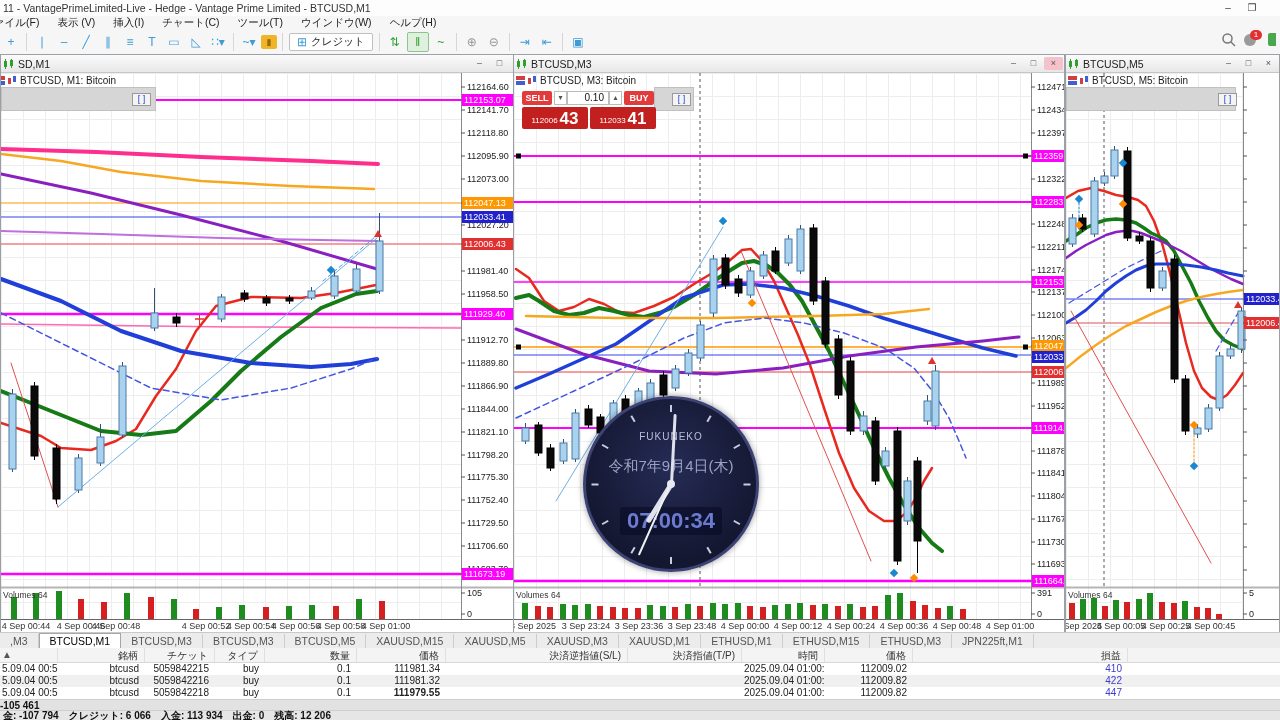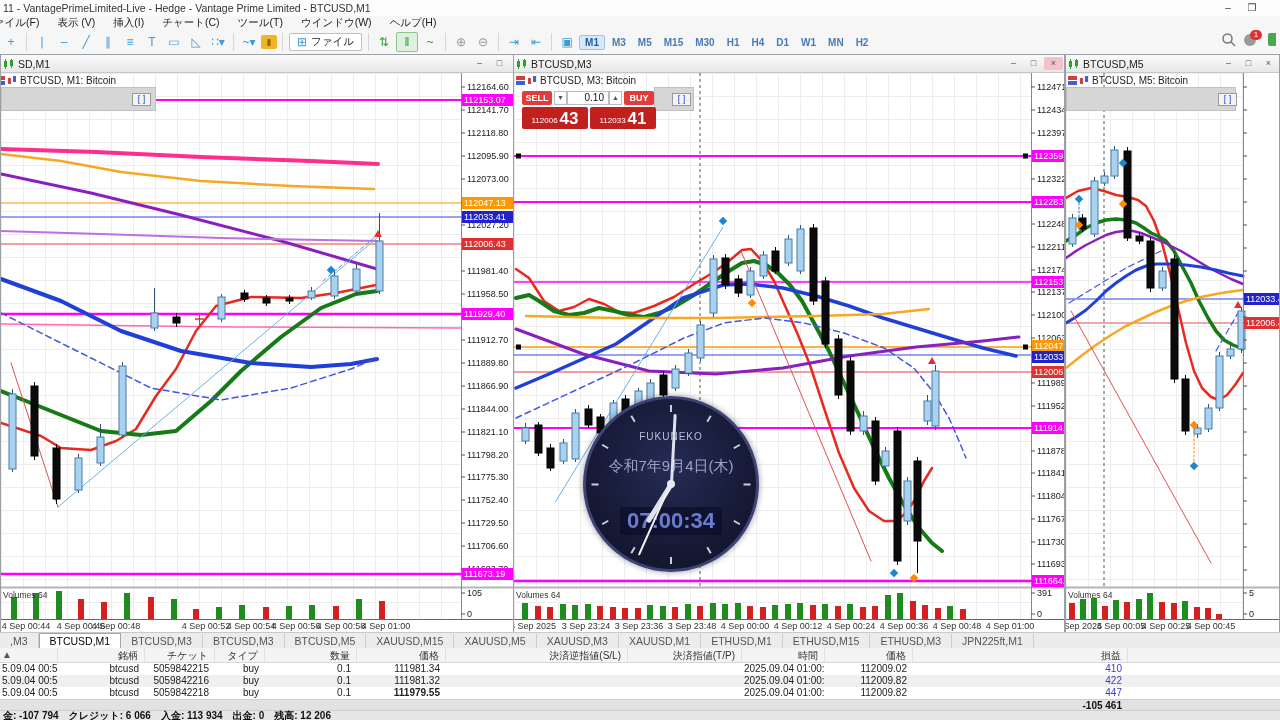--- a/index.html
+++ b/index.html
@@ -81,21 +81,21 @@
   #toolbox{position:absolute;left:0;top:648px;width:1280px;height:62px;background:#fff;}
   #tbl-header{display:flex;height:14px;background:#f4f4f4;border-bottom:1px solid #d8d8d8;}
   .hc{font-size:10px;color:#333;text-align:right;padding:1px 6px 0 2px;box-sizing:border-box;
       border-right:1px solid #e0e0e0;white-space:nowrap;overflow:hidden;}
   .tr{display:flex;height:12px;}
   .tr.alt{background:#f0f0f0;}
   .td{font-size:10px;color:#222;text-align:right;padding:0 6px 0 2px;box-sizing:border-box;
       white-space:nowrap;overflow:hidden;}
   .td.profit{color:#3c3cd0;}
   #tbl-total{height:12px;background:#e2e2e2;border-top:1px solid #cfcfcf;}
-  #tbl-total span{display:block;width:1122px;text-align:right;font-size:10px;font-weight:bold;color:#111;}
+  #tbl-total span{display:block;width:1122px;font-size:10px;font-weight:bold;color:#111;}
   #statusbar{position:absolute;left:0;top:710px;width:1280px;height:10px;background:#e6e6e6;
              border-top:1px solid #cfcfcf;font-size:10px;line-height:10px;color:#111;font-weight:bold;
              padding-left:3px;box-sizing:border-box;white-space:nowrap;}
   .icw{display:inline-flex;align-items:center;}
 </style>
 </head>
 <body>
 
 <div id="app">
   <div id="titlebar">
@@ -125,48 +125,35 @@
         <span class="tbi">▭</span>
         <span class="tbi">◺</span>
         <span class="tbi">∷▾</span>
         <span class="tbsep"></span>
         <span class="tbi">~▾</span>
         <span class="tbi yellow">▮</span>
         <span class="tbsep"></span>
       </span>
     <button id="neworder">
       <span class="plus">⊞</span>
-      <span>ファイル</span>
+      <span>クレジット</span>
     </button>
     <span id="tools-b" class="icw">
         <span class="tbsep"></span>
         <span class="tbi green">⇅</span>
         <span class="tbi greenact">‖</span>
         <span class="tbi green">~</span>
         <span class="tbsep"></span>
         <span class="tbi gray">⊕</span>
         <span class="tbi gray">⊖</span>
         <span class="tbsep"></span>
         <span class="tbi">⇥</span>
         <span class="tbi">⇤</span>
         <span class="tbsep"></span>
         <span class="tbi">▣</span>
-      </span>
-    <span id="tfs" class="icw">
-        <span class="tf active">M1</span>
-        <span class="tf">M3</span>
-        <span class="tf">M5</span>
-        <span class="tf">M15</span>
-        <span class="tf">M30</span>
-        <span class="tf">H1</span>
-        <span class="tf">H4</span>
-        <span class="tf">D1</span>
-        <span class="tf">W1</span>
-        <span class="tf">MN</span>
-        <span class="tf">H2</span>
       </span>
   </div>
   <div id="toolbar-right">
     <svg width="15" height="15">
       <circle cx="6.5" cy="6.5" r="4.5" fill="none" stroke="#777" stroke-width="1.5"></circle>
       <line x1="10" y1="10" x2="14" y2="14" stroke="#777" stroke-width="1.5"></line>
     </svg>
     <span style="position:relative;display:inline-block;width:16px;height:15px;">
       <span style="position:absolute;left:0;top:2px;width:12px;height:12px;border-radius:50%;background:#9a9a9a;"></span>
       <span id="notif-badge" style="position:absolute;right:-2px;top:-2px;min-width:10px;height:10px;border-radius:5px;background:#e03030;color:#fff;font-size:8px;line-height:10px;text-align:center;padding:0 1px;">1</span>

